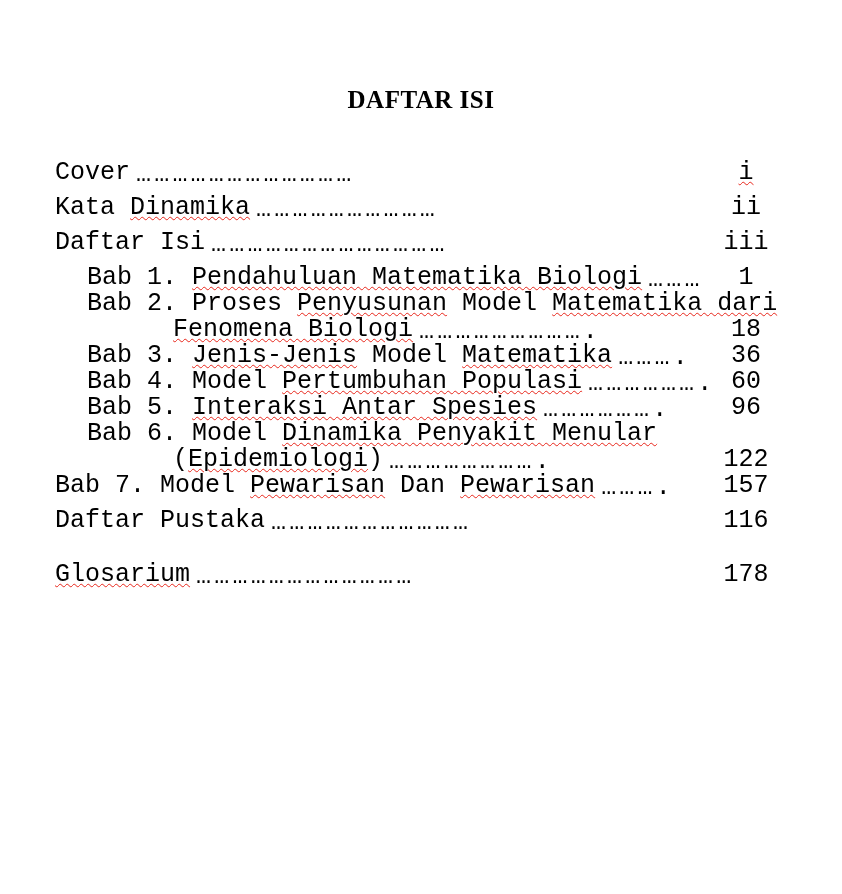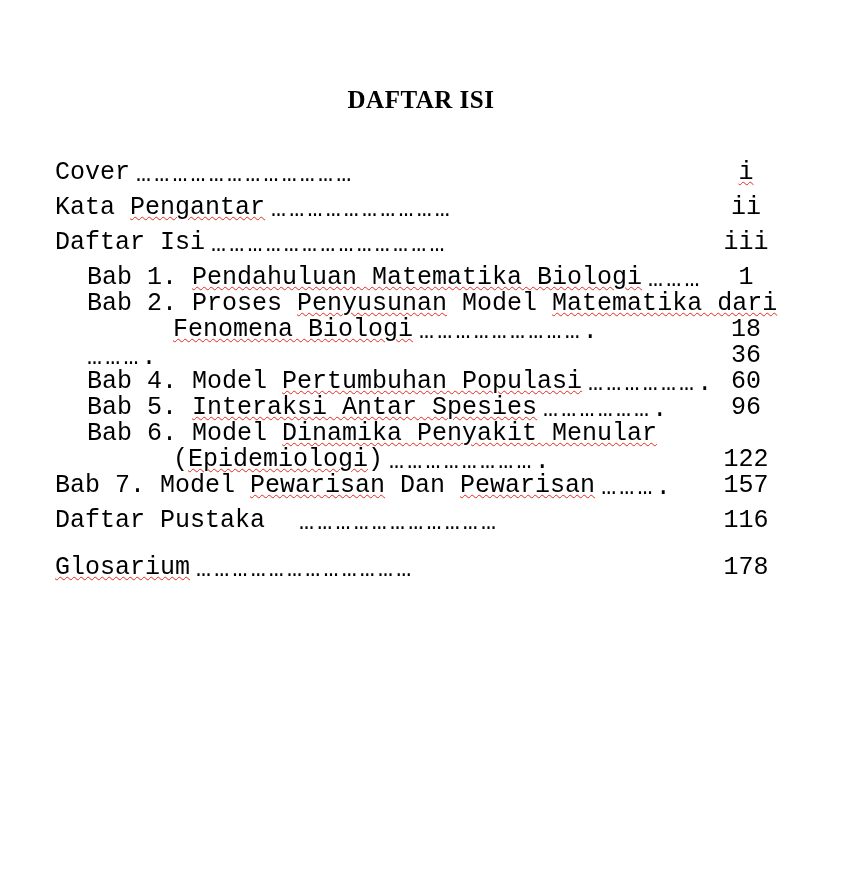--- a/index.html
+++ b/index.html
@@ -42,21 +42,21 @@
   .toc-row {
     display: flex;
     align-items: flex-start;
     font-size: 25px;
     line-height: 1.0;
     margin-bottom: 6px;
     white-space: nowrap;
     font-family: Liberation Mono, monospace;
   }
   .toc-row.tight { margin-bottom: 1px; margin-left: 32px; }
-  .toc-row.gap-lg { margin-bottom: 22px; gap: 28px; }
+  .toc-row.gap-lg { margin-bottom: 29px; }
   .toc-row.gap-md { margin-bottom: 10px; }
 
   .label {
     padding-right: 6px;
     flex: 0 0 auto;
   }
   .label.indent {
     padding-left: 86px;
   }
   .dots {
@@ -93,21 +93,21 @@
 
   <ul class="toc">
 
     <li class="toc-row gap-md">
       <span class="label">Cover</span>
       <span class="dots">………………………………</span>
       <span class="pageno sq">i</span>
     </li>
 
     <li class="toc-row gap-md">
-      <span class="label">Kata <span class="sq">Pengantar</span></span>
+      <span class="label">Kata <span class="sq">Dinamika</span></span>
       <span class="dots">…………………………</span>
       <span class="pageno">ii</span>
     </li>
 
     <li class="toc-row gap-md">
       <span class="label">Daftar Isi</span>
       <span class="dots">…………………………………</span>
       <span class="pageno">iii</span>
     </li>
 
@@ -123,20 +123,21 @@
       <span class="pageno"></span>
     </li>
 
     <li class="toc-row tight">
       <span class="label indent sq">Fenomena Biologi</span>
       <span class="dots">……………………….</span>
       <span class="pageno">18</span>
     </li>
 
     <li class="toc-row tight">
+      <span class="label">Bab 3. <span class="sq">Jenis-Jenis</span> Model <span class="sq">Matematika</span></span>
       <span class="dots">……….</span>
       <span class="pageno">36</span>
     </li>
 
     <li class="toc-row tight">
       <span class="label">Bab 4. Model <span class="sq">Pertumbuhan Populasi</span></span>
       <span class="dots">……………….</span>
       <span class="pageno">60</span>
     </li>
 

